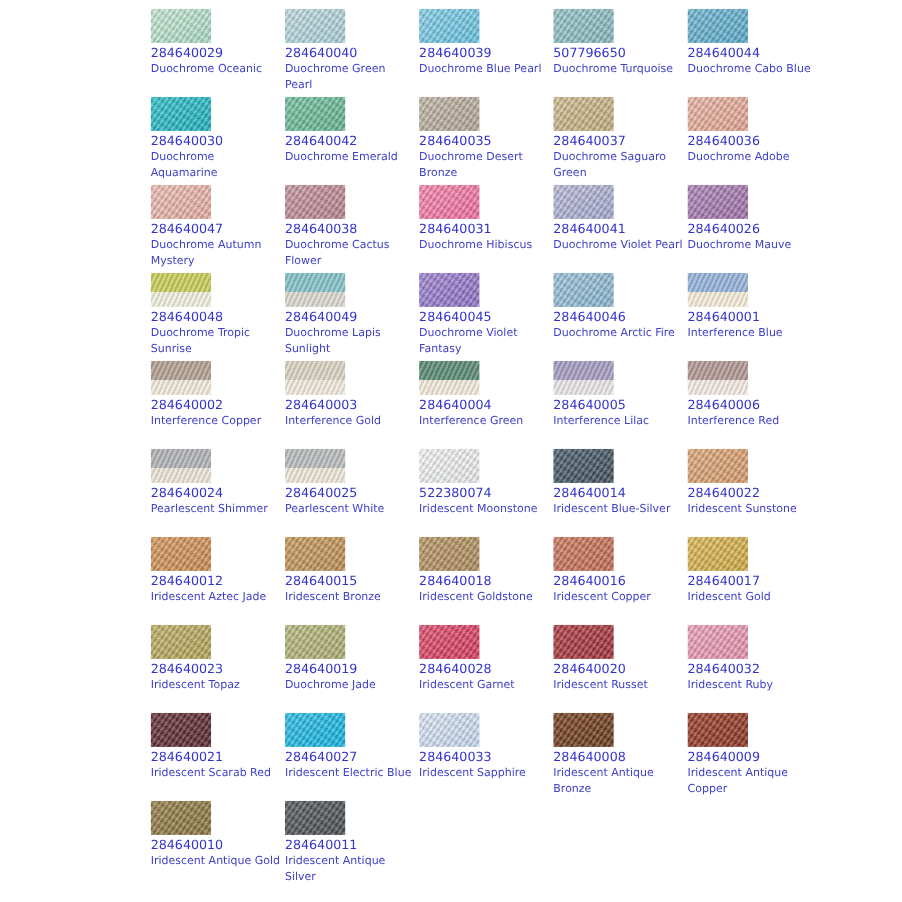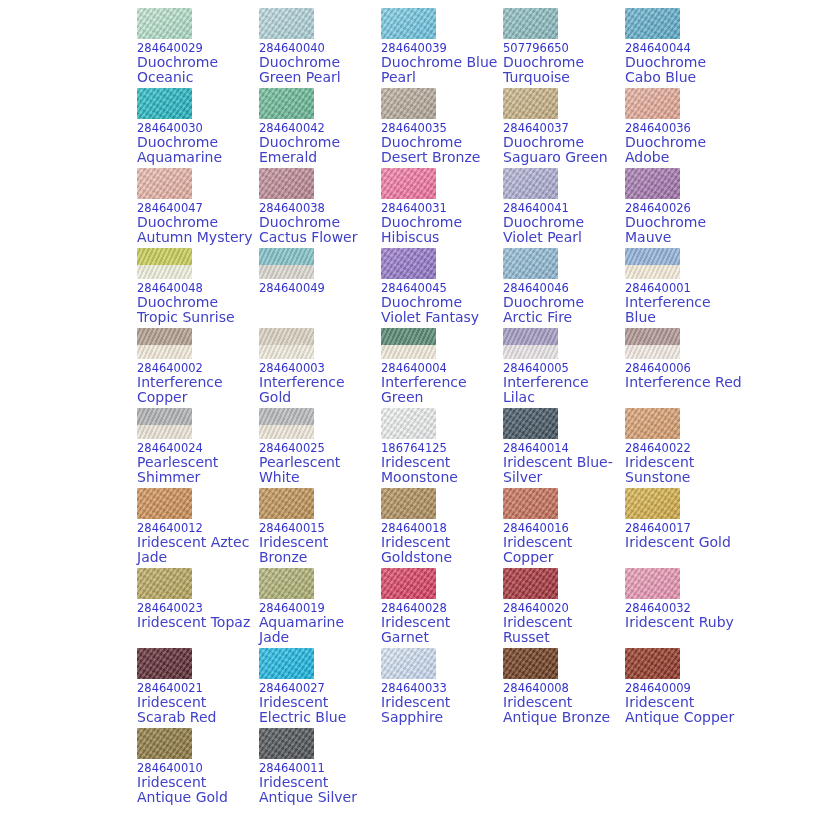--- a/index.html
+++ b/index.html
@@ -53,21 +53,21 @@
     inset: 0;
   }
   .code {
     font-size: 11.5px;
     line-height: 14px;
     color: #3333cc;
     white-space: nowrap;
     font-family: "DejaVu Sans", "Liberation Sans", sans-serif;
   }
   .name {
-    font-size: 14px;
+    font-size: 10px;
     line-height: 15px;
     color: #4040c8;
     width: 118px;
     word-spacing: 0px;
     font-family: "DejaVu Sans", "Liberation Sans", sans-serif;
   }
 </style>
 </head>
 <body>
 
@@ -185,20 +185,21 @@
         </div>
         <div class="code">284640048</div>
         <div class="name">Duochrome Tropic Sunrise</div>
       </div>
       <div class="cell">
         <div class="swatch">
           <div class="tex" style="background: linear-gradient(rgb(134, 194, 201) 0%, rgb(134, 194, 201) 55%, rgb(217, 215, 206) 56%, rgb(217, 215, 206) 100%);"></div>
           <div class="tex" style="background: repeating-linear-gradient(115deg, rgba(255, 255, 255, 0.22) 0px, rgba(255, 255, 255, 0.22) 2px, rgba(0, 0, 0, 0.12) 2px, rgba(0, 0, 0, 0.12) 4px); opacity: 0.85;"></div>
         </div>
         <div class="code">284640049</div>
+        <div class="name">Duochrome Lapis Sunlight</div>
       </div>
       <div class="cell">
         <div class="swatch">
           <div class="tex" style="background: repeating-linear-gradient(125deg, rgba(255, 255, 255, 0.16) 0px, rgba(255, 255, 255, 0.16) 2px, rgba(0, 0, 0, 0.1) 2px, rgba(0, 0, 0, 0.1) 4px), repeating-linear-gradient(35deg, rgba(255, 255, 255, 0.1) 0px, rgba(255, 255, 255, 0.1) 3px, rgba(0, 0, 0, 0.06) 3px, rgba(0, 0, 0, 0.06) 6px), linear-gradient(to right bottom, rgb(164, 137, 211), rgb(141, 114, 196));"></div>
         </div>
         <div class="code">284640045</div>
         <div class="name">Duochrome Violet Fantasy</div>
       </div>
       <div class="cell">
         <div class="swatch">
@@ -268,21 +269,21 @@
           <div class="tex" style="background: linear-gradient(rgb(185, 187, 189) 0%, rgb(185, 187, 189) 55%, rgb(236, 229, 216) 56%, rgb(236, 229, 216) 100%);"></div>
           <div class="tex" style="background: repeating-linear-gradient(115deg, rgba(255, 255, 255, 0.22) 0px, rgba(255, 255, 255, 0.22) 2px, rgba(0, 0, 0, 0.12) 2px, rgba(0, 0, 0, 0.12) 4px); opacity: 0.85;"></div>
         </div>
         <div class="code">284640025</div>
         <div class="name">Pearlescent White</div>
       </div>
       <div class="cell">
         <div class="swatch">
           <div class="tex" style="background: repeating-linear-gradient(125deg, rgba(255, 255, 255, 0.16) 0px, rgba(255, 255, 255, 0.16) 2px, rgba(0, 0, 0, 0.1) 2px, rgba(0, 0, 0, 0.1) 4px), repeating-linear-gradient(35deg, rgba(255, 255, 255, 0.1) 0px, rgba(255, 255, 255, 0.1) 3px, rgba(0, 0, 0, 0.06) 3px, rgba(0, 0, 0, 0.06) 6px), linear-gradient(to right bottom, rgb(244, 245, 245), rgb(231, 233, 234));"></div>
         </div>
-        <div class="code">186764125</div>
+        <div class="code">522380074</div>
         <div class="name">Iridescent Moonstone</div>
       </div>
       <div class="cell">
         <div class="swatch">
           <div class="tex" style="background: repeating-linear-gradient(125deg, rgba(255, 255, 255, 0.16) 0px, rgba(255, 255, 255, 0.16) 2px, rgba(0, 0, 0, 0.1) 2px, rgba(0, 0, 0, 0.1) 4px), repeating-linear-gradient(35deg, rgba(255, 255, 255, 0.1) 0px, rgba(255, 255, 255, 0.1) 3px, rgba(0, 0, 0, 0.06) 3px, rgba(0, 0, 0, 0.06) 6px), linear-gradient(to right bottom, rgb(82, 101, 115), rgb(64, 80, 92));"></div>
         </div>
         <div class="code">284640014</div>
         <div class="name">Iridescent Blue-Silver</div>
       </div>
       <div class="cell">
@@ -332,21 +333,21 @@
           <div class="tex" style="background: repeating-linear-gradient(125deg, rgba(255, 255, 255, 0.16) 0px, rgba(255, 255, 255, 0.16) 2px, rgba(0, 0, 0, 0.1) 2px, rgba(0, 0, 0, 0.1) 4px), repeating-linear-gradient(35deg, rgba(255, 255, 255, 0.1) 0px, rgba(255, 255, 255, 0.1) 3px, rgba(0, 0, 0, 0.06) 3px, rgba(0, 0, 0, 0.06) 6px), linear-gradient(to right bottom, rgb(194, 178, 108), rgb(179, 162, 89));"></div>
         </div>
         <div class="code">284640023</div>
         <div class="name">Iridescent Topaz</div>
       </div>
       <div class="cell">
         <div class="swatch">
           <div class="tex" style="background: repeating-linear-gradient(125deg, rgba(255, 255, 255, 0.16) 0px, rgba(255, 255, 255, 0.16) 2px, rgba(0, 0, 0, 0.1) 2px, rgba(0, 0, 0, 0.1) 4px), repeating-linear-gradient(35deg, rgba(255, 255, 255, 0.1) 0px, rgba(255, 255, 255, 0.1) 3px, rgba(0, 0, 0, 0.06) 3px, rgba(0, 0, 0, 0.06) 6px), linear-gradient(to right bottom, rgb(186, 188, 132), rgb(170, 172, 112));"></div>
         </div>
         <div class="code">284640019</div>
-        <div class="name">Aquamarine Jade</div>
+        <div class="name">Duochrome Jade</div>
       </div>
       <div class="cell">
         <div class="swatch">
           <div class="tex" style="background: repeating-linear-gradient(125deg, rgba(255, 255, 255, 0.16) 0px, rgba(255, 255, 255, 0.16) 2px, rgba(0, 0, 0, 0.1) 2px, rgba(0, 0, 0, 0.1) 4px), repeating-linear-gradient(35deg, rgba(255, 255, 255, 0.1) 0px, rgba(255, 255, 255, 0.1) 3px, rgba(0, 0, 0, 0.06) 3px, rgba(0, 0, 0, 0.06) 6px), linear-gradient(to right bottom, rgb(224, 86, 116), rgb(213, 57, 93));"></div>
         </div>
         <div class="code">284640028</div>
         <div class="name">Iridescent Garnet</div>
       </div>
       <div class="cell">
         <div class="swatch">

